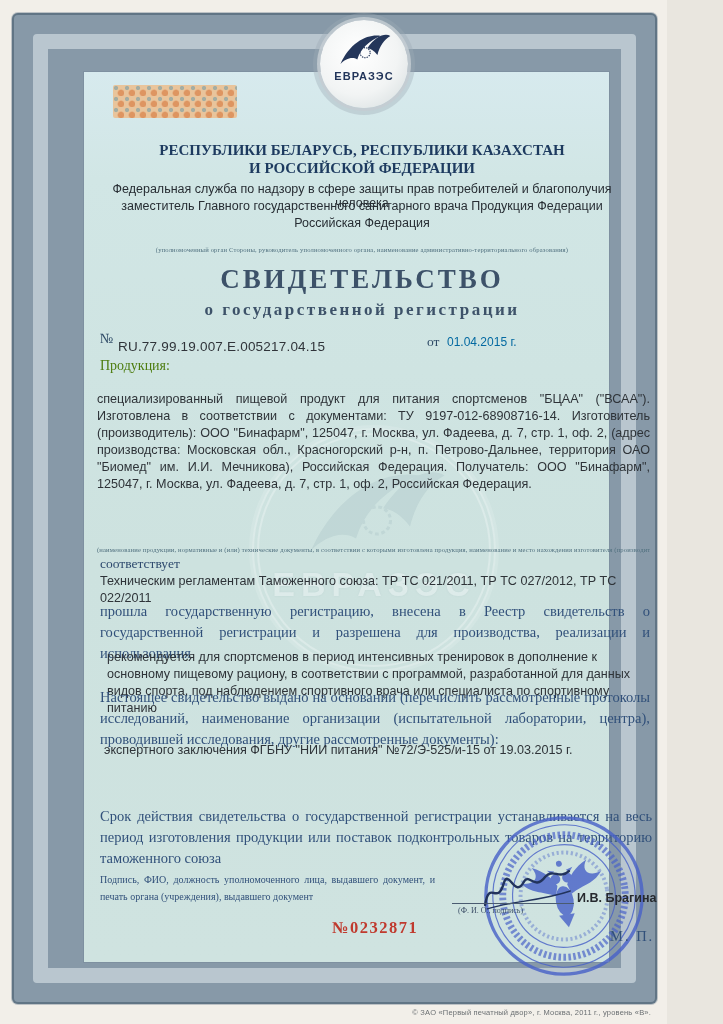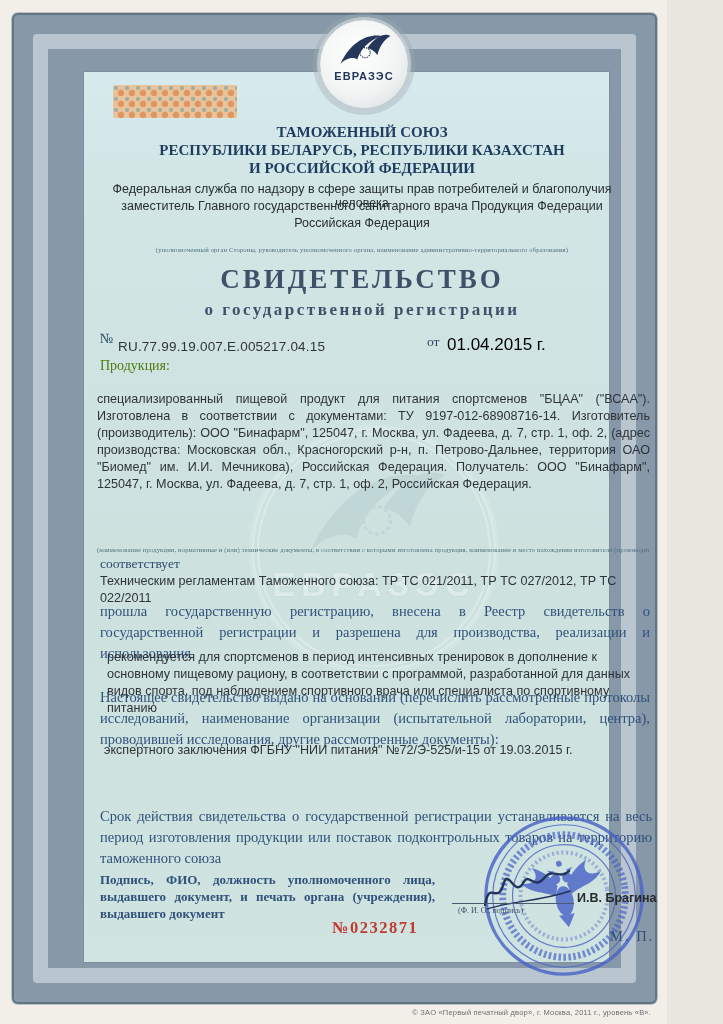--- a/index.html
+++ b/index.html
@@ -84,39 +84,39 @@
   .tiny-note{
     font-family:"Liberation Serif",serif;color:#50707f;font-size:6.6px;
     white-space:nowrap;overflow:hidden;letter-spacing:.15px;
   }
   .note1{top:246px;}
   .doc-title{top:264px;font-size:27px;letter-spacing:3px;color:#3d5269;}
   .doc-subtitle{top:300px;font-size:17px;letter-spacing:2.5px;color:#3d5269;}
   .no-label{left:100px;top:331px;font-size:14px;color:#2e4a66;}
   .no-value{left:118px;top:339px;font-family:"Liberation Sans",sans-serif;font-size:13.5px;color:#30343a;letter-spacing:.2px;}
   .date-label{left:427px;top:334px;font-size:13.5px;color:#2e4a66;}
-  .date-value{left:447px;top:335px;font-family:"Liberation Sans",sans-serif;font-size:17px;color:#000000;}
+  .date-value{left:447px;top:335px;font-family:"Liberation Sans",sans-serif;font-size:12px;color:#0369a1;}
   .product-label{left:100px;top:358px;font-size:14px;color:#4d7c0f;}
   .body-sans{
     font-family:"Liberation Sans",sans-serif;font-size:12.6px;line-height:17px;color:#2e3338;
   }
   .product-text{left:97px;top:377px;width:553px;text-align:justify;margin-top:14px;}
   .note2{left:97px;top:546px;width:553px;}
   .conformity-label{left:100px;top:556px;font-size:13.5px;color:#2e4a6e;}
   .conformity-text{left:100px;top:573px;width:553px;}
   .serif-par{
     font-family:"Liberation Serif",serif;font-size:14.5px;line-height:21px;
     color:#31507a;text-align:justify;
   }
   .registration{left:100px;top:601px;width:550px;}
   .recommendation{left:107px;top:649px;width:548px;}
   .basis-intro{left:100px;top:687px;width:550px;}
   .basis-doc{left:104px;top:742px;width:546px;}
   .validity{left:100px;top:806px;width:552px;}
-  .sig-caption{left:100px;top:871px;width:335px;font-size:13px;line-height:17px;color:#31507a;text-align:justify;font-family:"Liberation Serif",serif;font-weight:bold;}
+  .sig-caption{left:100px;top:871px;width:335px;font-size:10px;line-height:17px;color:#31507a;text-align:justify;font-family:"Liberation Serif",serif;}
   .serial{
     left:240px;top:918px;width:270px;text-align:center;
     font-size:16.5px;font-weight:bold;letter-spacing:1.5px;color:#c03a2e;
   }
   .signer{left:577px;top:891px;font-family:"Liberation Sans",sans-serif;font-size:12.5px;font-weight:bold;color:#26292e;}
   .fio-line{left:452px;top:903px;width:122px;border-top:1px solid #4a5b70;height:0;}
   .fio-note{left:458px;top:906px;font-size:8px;color:#3d5068;}
   .seal-note{left:610px;top:928px;font-size:14.5px;color:#31507a;letter-spacing:2px;}
   .footer{
     right:16px;bottom:7px;font-family:"Liberation Sans",sans-serif;
@@ -154,21 +154,20 @@
     <svg width="150" height="110" viewBox="0 0 100 70">
       <g fill="#9db8bd">
         <path d="M8,58 C26,18 58,4 80,8 C60,16 44,30 38,50 C28,44 16,50 8,58 Z"></path>
         <path d="M56,30 C70,8 88,2 97,8 C86,14 78,26 74,42 C68,34 61,30 56,30 Z"></path>
       </g>
       <circle cx="52" cy="38" r="9" fill="none" stroke="#9db8bd" stroke-width="2" stroke-dasharray="2.5 1.8"></circle>
     </svg>
     <div class="wm-label">ЕВРАЗЭС</div>
   </div>
 
-  <div class="abs centerblock navy-serif union1">ТАМОЖЕННЫЙ СОЮЗ</div>
   <div class="abs centerblock navy-serif union2">РЕСПУБЛИКИ БЕЛАРУСЬ, РЕСПУБЛИКИ КАЗАХСТАН</div>
   <div class="abs centerblock navy-serif union3">И РОССИЙСКОЙ ФЕДЕРАЦИИ</div>
 
   <div class="abs centerblock auth auth1">Федеральная служба по надзору в сфере защиты прав потребителей и благополучия человека</div>
   <div class="abs centerblock auth auth2">заместитель Главного государственного санитарного врача Продукция Федерации</div>
   <div class="abs centerblock auth auth3">Российская Федерация</div>
 
   <div class="abs centerblock tiny-note note1">(уполномоченный орган Стороны, руководитель уполномоченного органа, наименование административно-территориального образования)</div>
 
   <div class="abs centerblock navy-serif doc-title">СВИДЕТЕЛЬСТВО</div>

